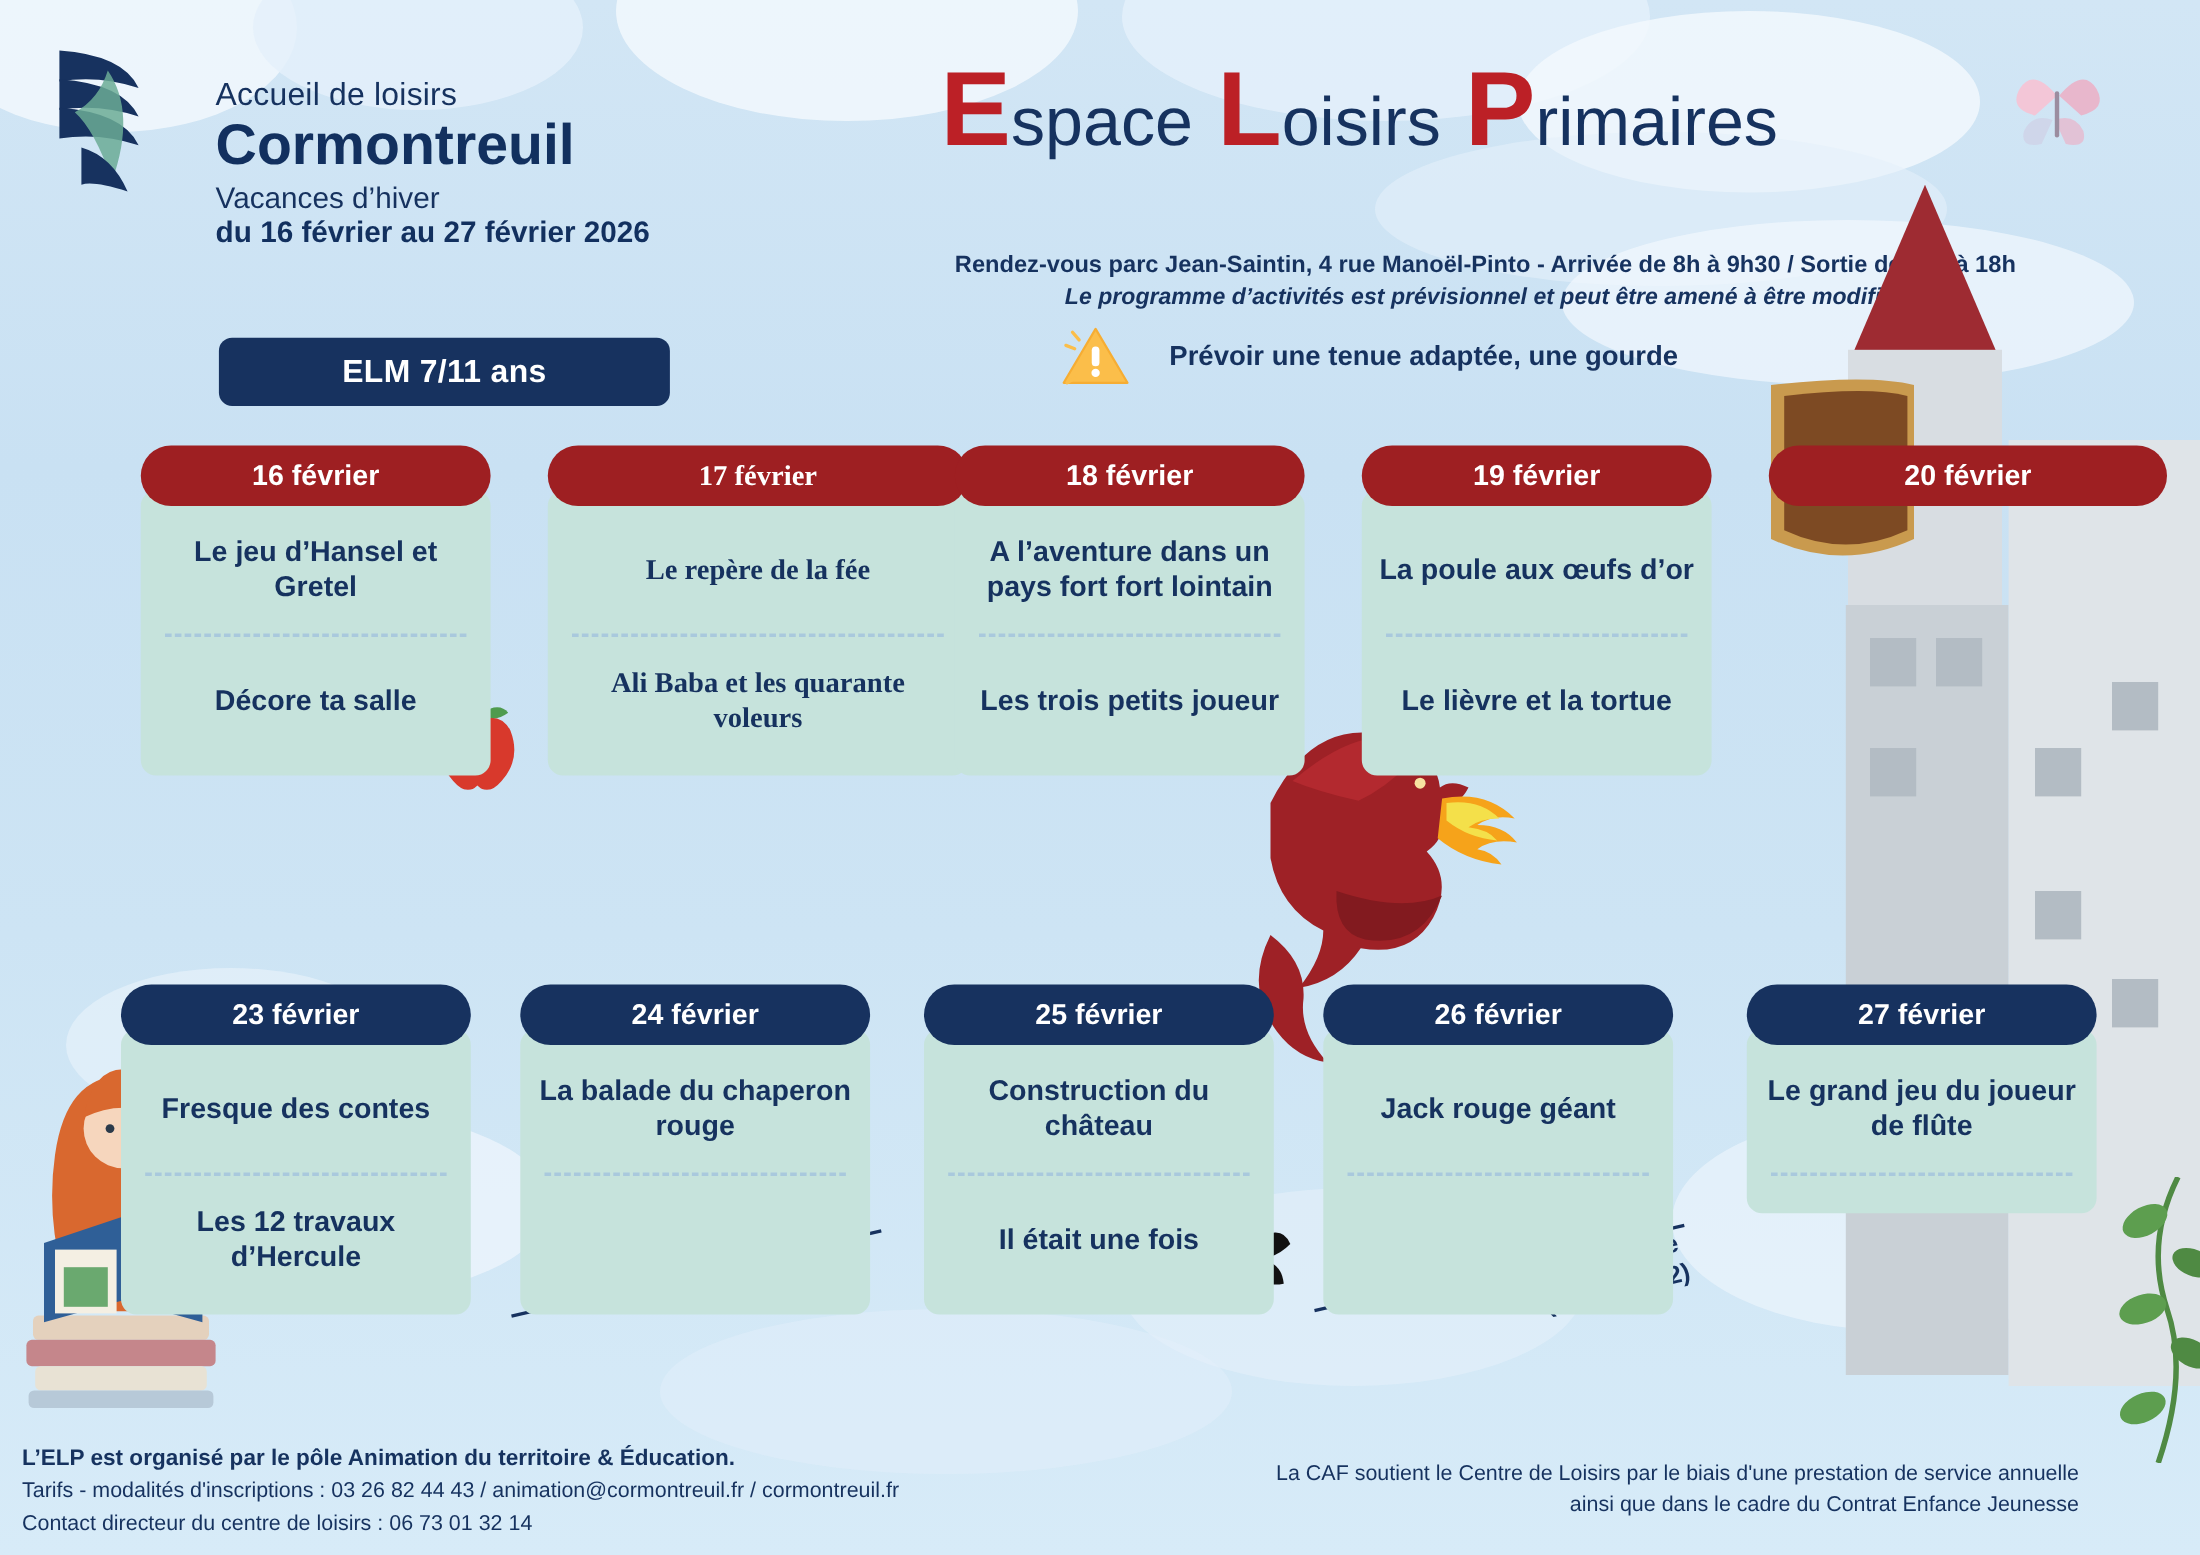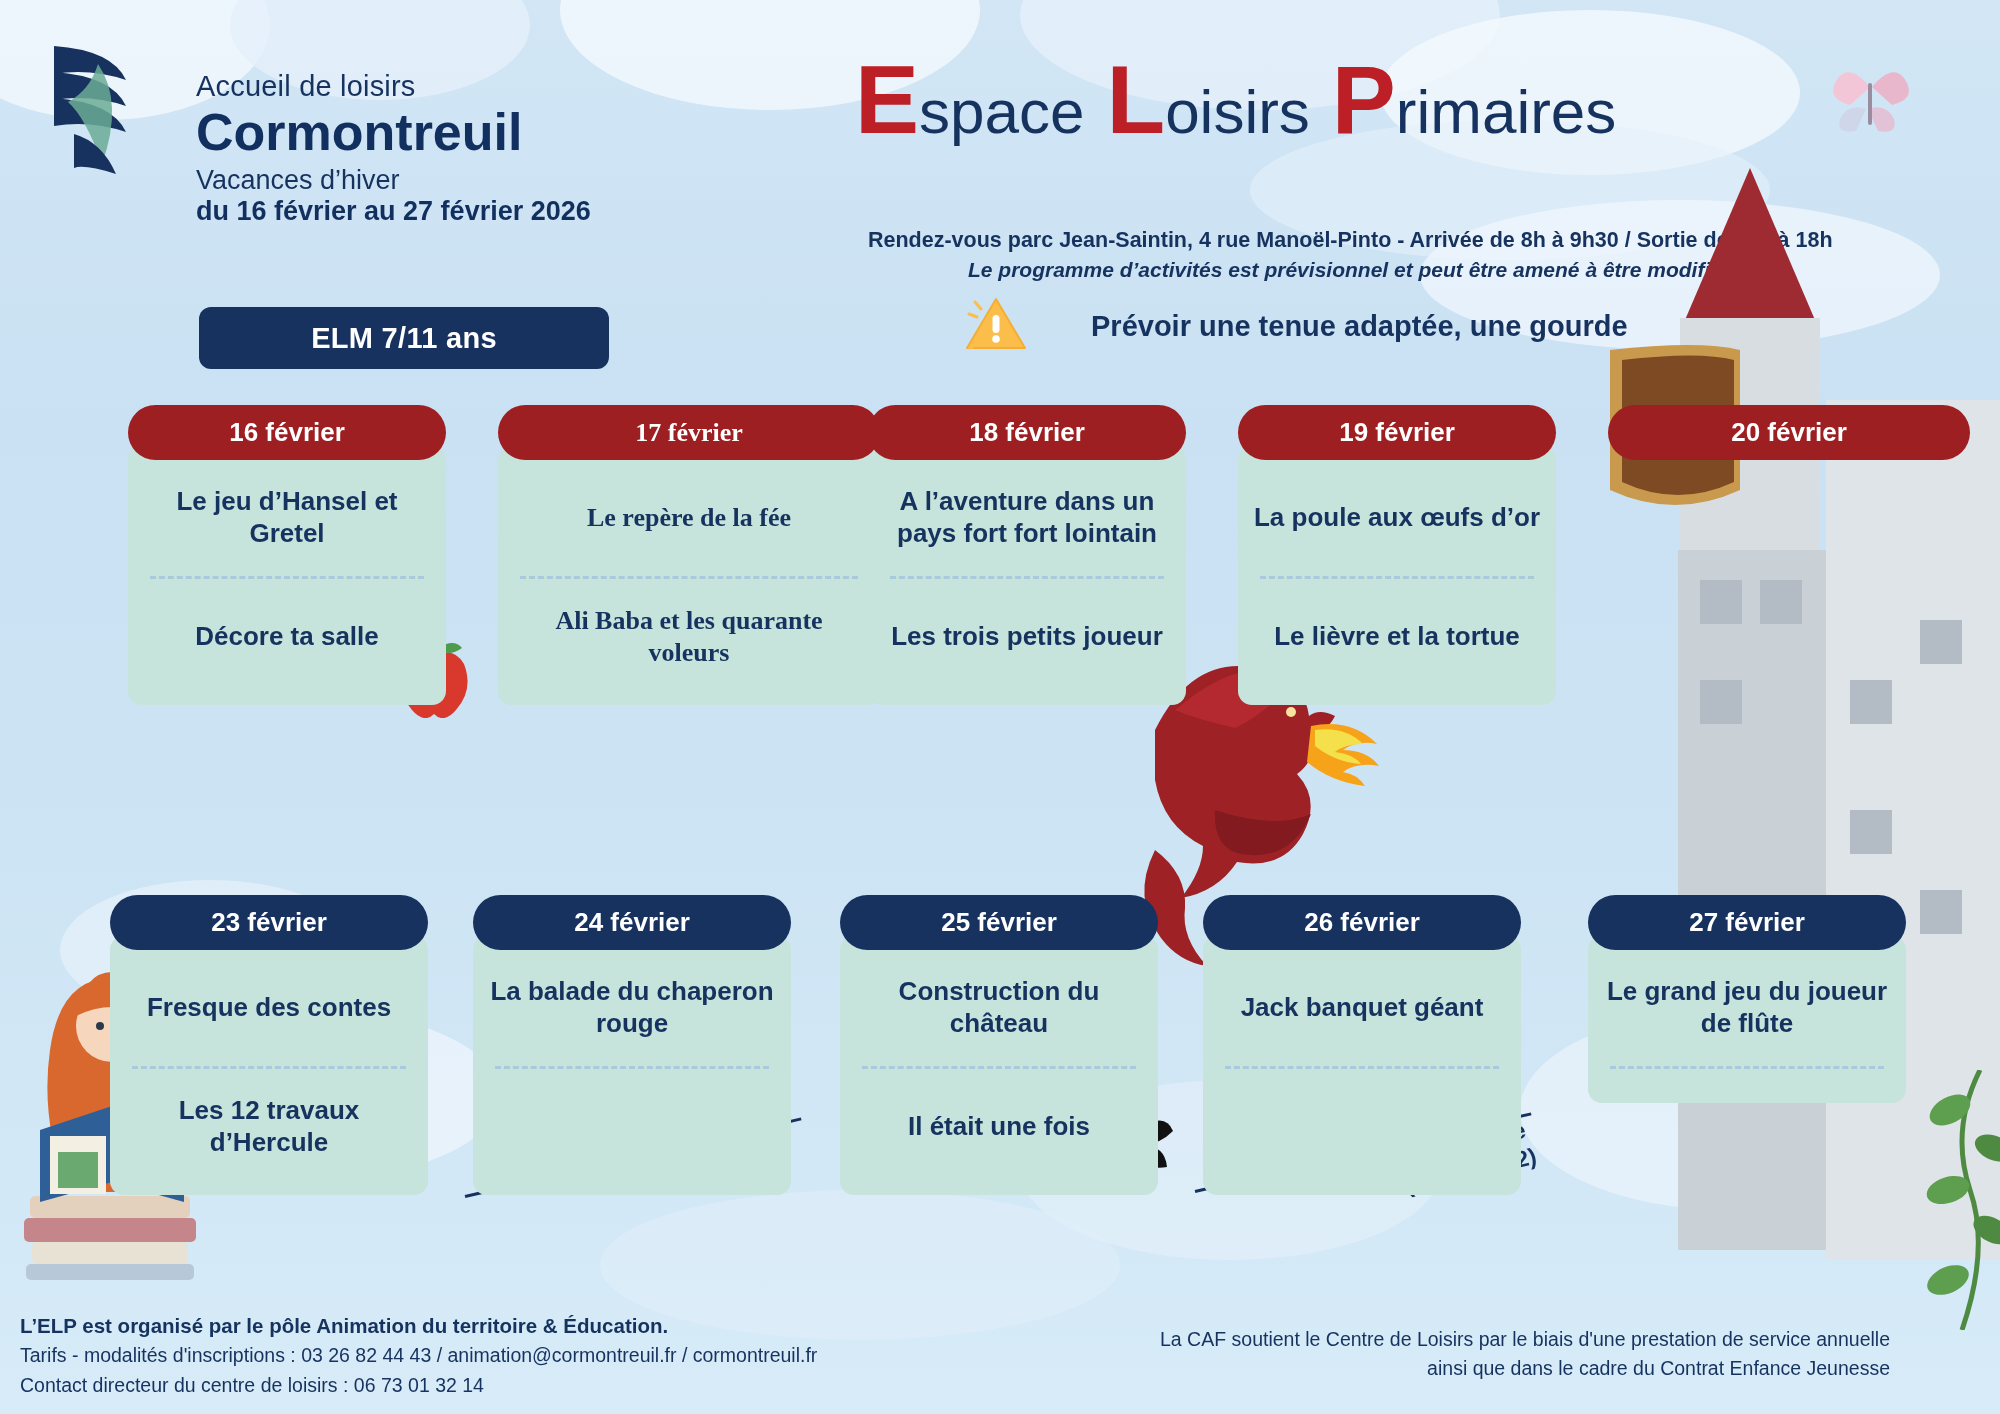--- a/index.html
+++ b/index.html
@@ -126,25 +126,24 @@
     font-size: 21px;
     font-style: italic;
     font-weight: bold;
     color: #16325f;
     white-space: nowrap;
   }
   .advice {
     position: absolute;
     left: 1063px;
     top: 310px;
-    font-size: 29px;
+    font-size: 25px;
     font-weight: bold;
     color: #16325f;
     white-space: nowrap;
-    margin-left: 28px;
   }
   .warn-icon {
     position: absolute;
     left: 965px;
     top: 296px;
     width: 62px;
     height: 56px;
   }
 
   
@@ -356,21 +355,21 @@
     <div class="body">
       <div class="slot a">Construction du château</div>
       <div class="divider"></div>
       <div class="slot b">Il était une fois</div>
     </div>
   </div>
 
   <div class="card navy" style="left:1203px;top:895px;width:318px;border-radius:27px;">
     <div class="head">26 février</div>
     <div class="body">
-      <div class="slot a">Jack banquet géant</div>
+      <div class="slot a">Jack rouge géant</div>
       <div class="divider"></div>
       <div class="slot b"></div>
     </div>
   </div>
 
   <div class="card navy" style="left:1588px;top:895px;width:318px;">
     <div class="head">27 février</div>
     <div class="body">
       <div class="slot a">Le grand jeu du joueur de flûte</div>
       <div class="divider"></div>

